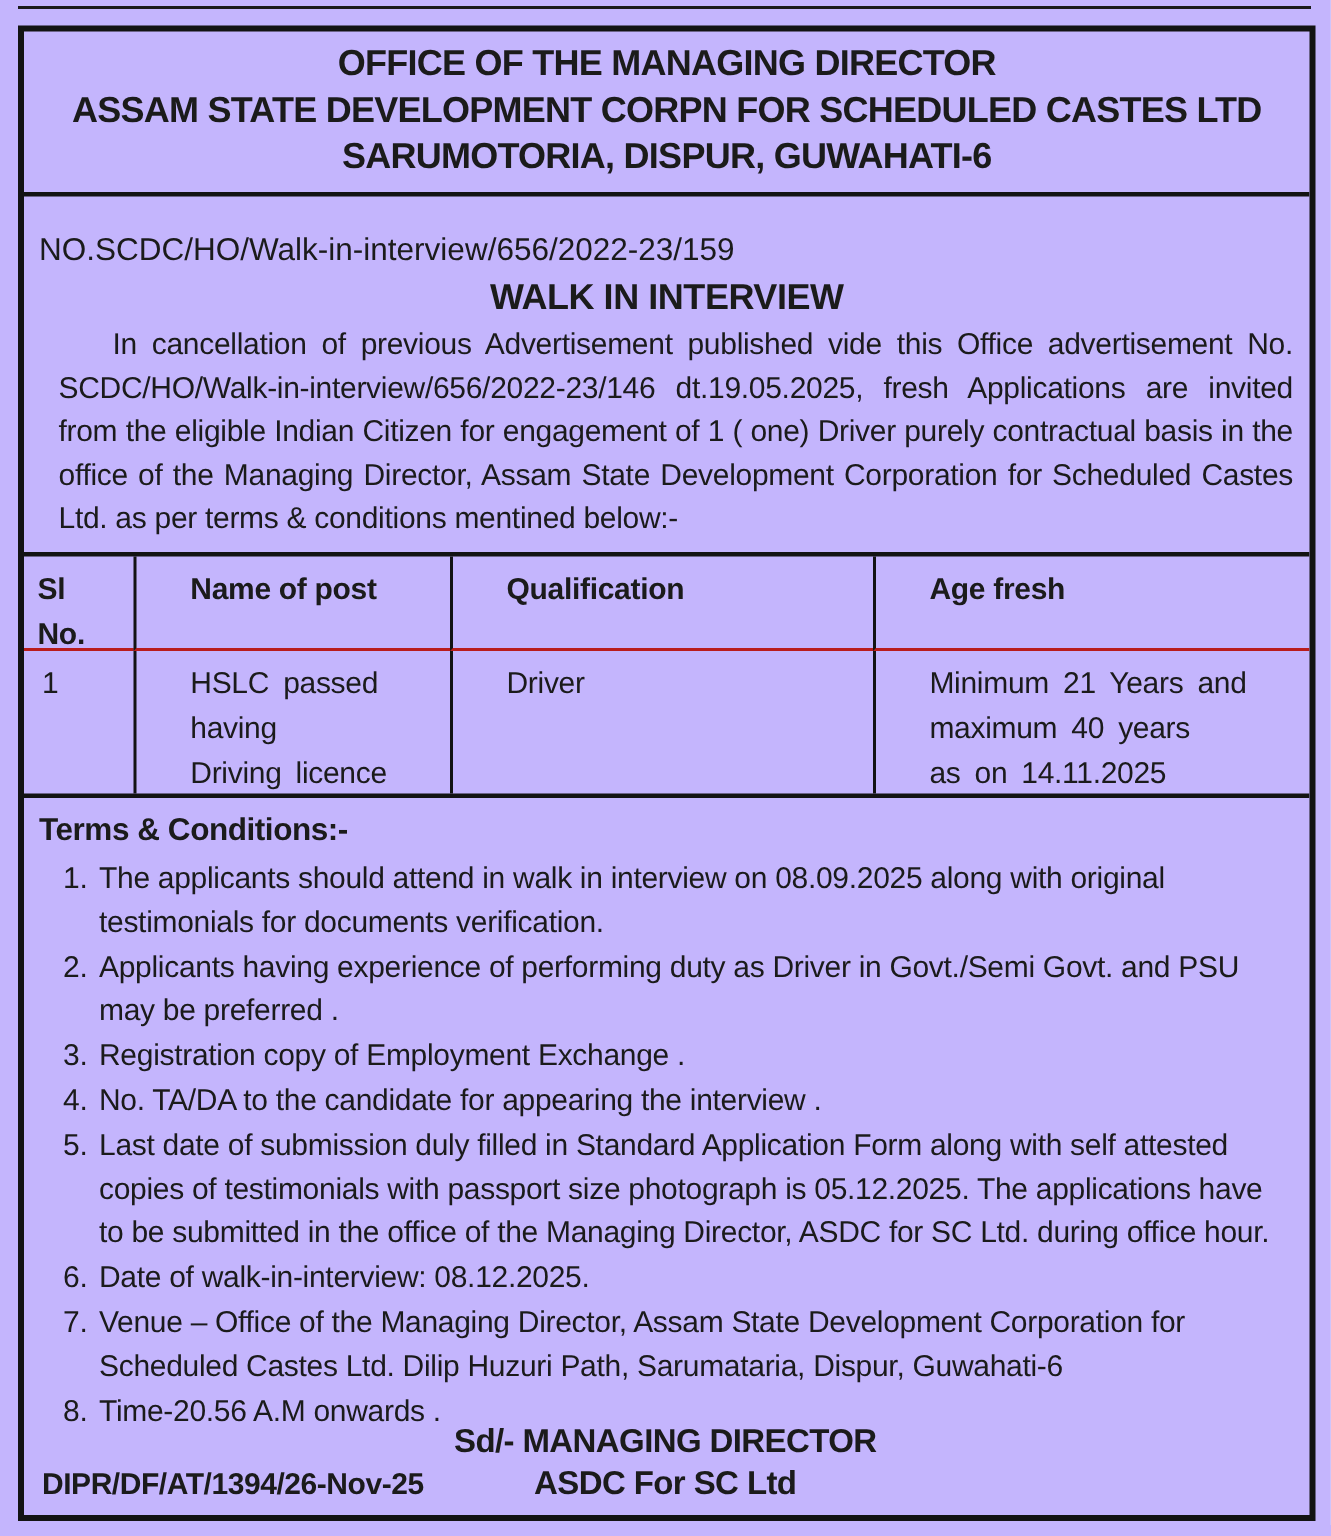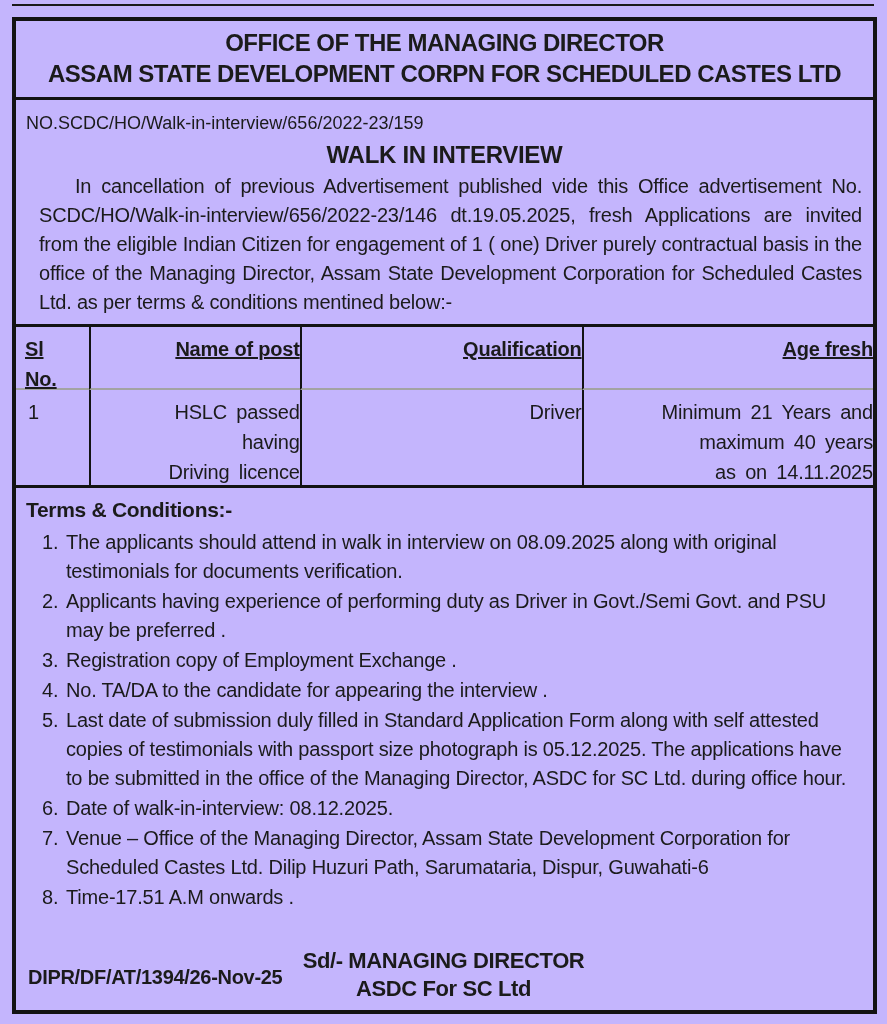--- a/index.html
+++ b/index.html
@@ -35,22 +35,22 @@
     text-align: center;
   }
   .masthead .m-line {
     font-weight: bold;
     font-size: 24px;
     line-height: 31px;
     letter-spacing: -0.5px;
     white-space: nowrap;
   }
   .ref-line {
-    padding: 9px 10px 0 10px;
-    font-size: 18px;
+    padding: 22px 10px 0 10px;
+    font-size: 21px;
     line-height: 28px;
   }
   .notice-title {
     text-align: center;
     font-weight: bold;
     font-size: 24px;
     line-height: 30px;
     margin-top: 3px;
     letter-spacing: -0.3px;
   }
@@ -66,31 +66,30 @@
     margin-top: 7px;
     display: grid;
     grid-template-columns: 8.5% 24.6% 32.9% 34%;
     grid-template-rows: 63px 95px;
     border-top: 3px solid #131313;
     border-bottom: 3px solid #131313;
     font-size: 20px;
   }
   .vt-cell {
     padding-top: 7px;
-    text-align: right;
+    text-align: left;
     white-space: pre-line;
     line-height: 30px;
     padding-left: 36px;
   }
   .vt-cell.b-left { border-left: 2px solid #131313; }
   .vt-cell.head {
     font-weight: bold;
-    border-bottom: 2px solid #a3a3a3;
+    border-bottom: 2px solid #b91c1c;
     letter-spacing: -0.2px;
-    text-decoration: underline;
   }
   .vt-cell.sl-head {
     text-align: left;
     padding-left: 9px;
   }
   .vt-cell.data { word-spacing: 4px; letter-spacing: -0.2px; }
   .vt-cell.sl-data { text-align: left; padding-left: 12px; word-spacing: 0; }
   .terms-heading {
     padding: 8px 10px 2px 10px;
     font-weight: bold;
@@ -117,37 +116,38 @@
   }
   .signature {
     text-align: center;
     font-weight: bold;
     font-size: 22px;
     line-height: 28px;
     letter-spacing: -0.4px;
   }
   .footer-code {
     position: absolute;
-    left: 2px; bottom: 14px;
+    left: 2px; bottom: 1px;
     font-weight: bold;
     font-size: 20px;
     letter-spacing: -0.3px;
   }
 </style>
 </head>
 <body>
 
 <div class="page">
   <div class="top-rule"></div>
 
   <div class="doc">
 
     <div class="masthead">
       <div class="m-line">OFFICE OF THE MANAGING DIRECTOR</div>
       <div class="m-line">ASSAM STATE DEVELOPMENT CORPN FOR SCHEDULED CASTES LTD</div>
+      <div class="m-line">SARUMOTORIA, DISPUR, GUWAHATI-6</div>
     </div>
 
     <div class="ref-line">NO.SCDC/HO/Walk-in-interview/656/2022-23/159</div>
 
     <div class="notice-title">WALK IN INTERVIEW</div>
 
     <div class="intro">In cancellation of previous Advertisement published vide this Office advertisement No. SCDC/HO/Walk-in-interview/656/2022-23/146 dt.19.05.2025, fresh Applications are invited from the eligible Indian Citizen for engagement of 1 ( one) Driver purely contractual basis in the office of the Managing Director, Assam State Development Corporation for Scheduled Castes Ltd. as per terms &amp; conditions mentined below:-</div>
 
     <div class="vtable">
       <div class="vt-cell head sl-head">Sl
@@ -191,21 +191,21 @@
       <div class="term">
         <span class="term-num">6.</span>
         <span class="term-text">Date of walk-in-interview: 08.12.2025.</span>
       </div>
       <div class="term">
         <span class="term-num">7.</span>
         <span class="term-text">Venue – Office of the Managing Director, Assam State Development Corporation for Scheduled Castes Ltd. Dilip Huzuri Path, Sarumataria, Dispur, Guwahati-6</span>
       </div>
       <div class="term">
         <span class="term-num">8.</span>
-        <span class="term-text">Time-17.51 A.M onwards .</span>
+        <span class="term-text">Time-20.56 A.M onwards .</span>
       </div>
     </div>
 
     <div class="doc-footer">
       <div class="signature">
         <div>Sd/- MANAGING DIRECTOR</div>
         <div>ASDC For SC Ltd</div>
       </div>
       <div class="footer-code">DIPR/DF/AT/1394/26-Nov-25</div>
     </div>

